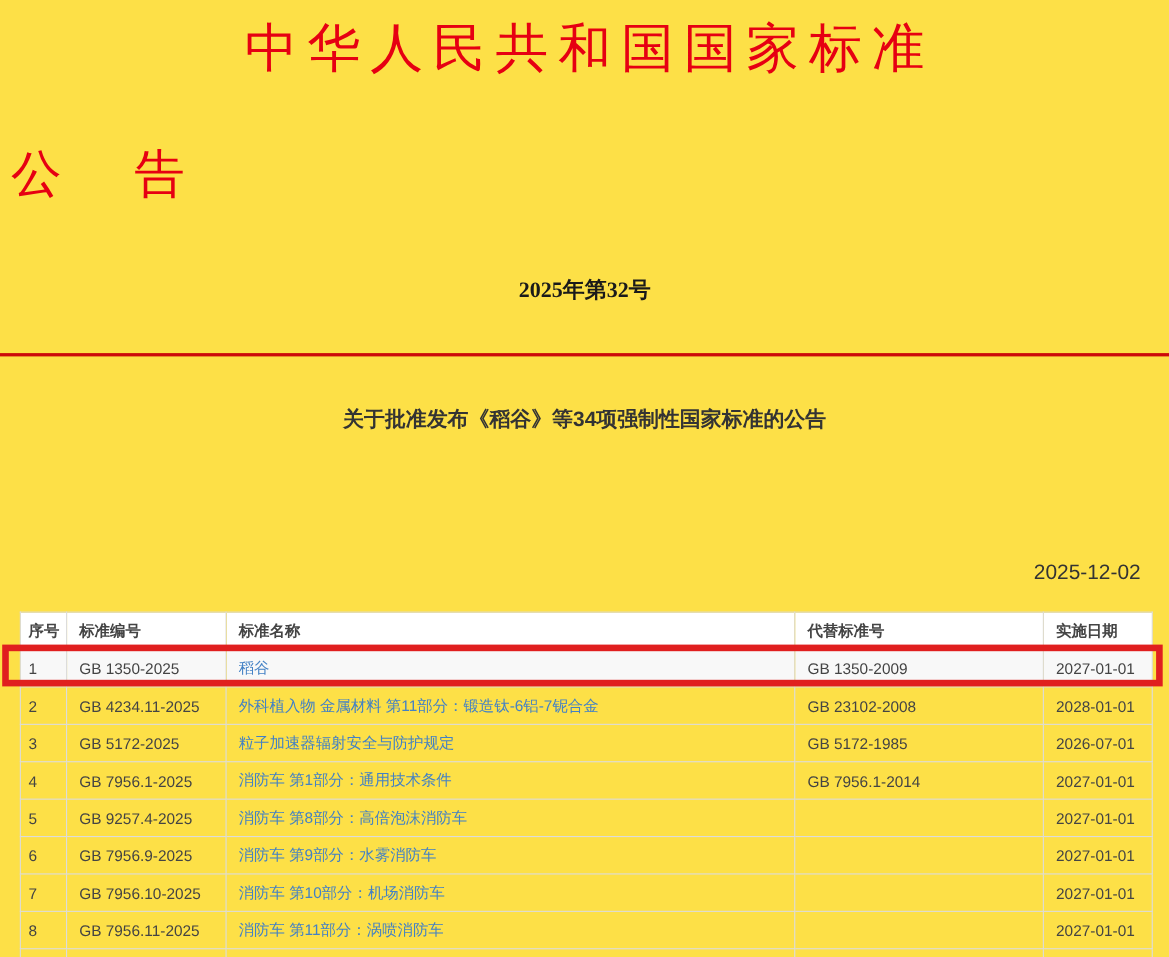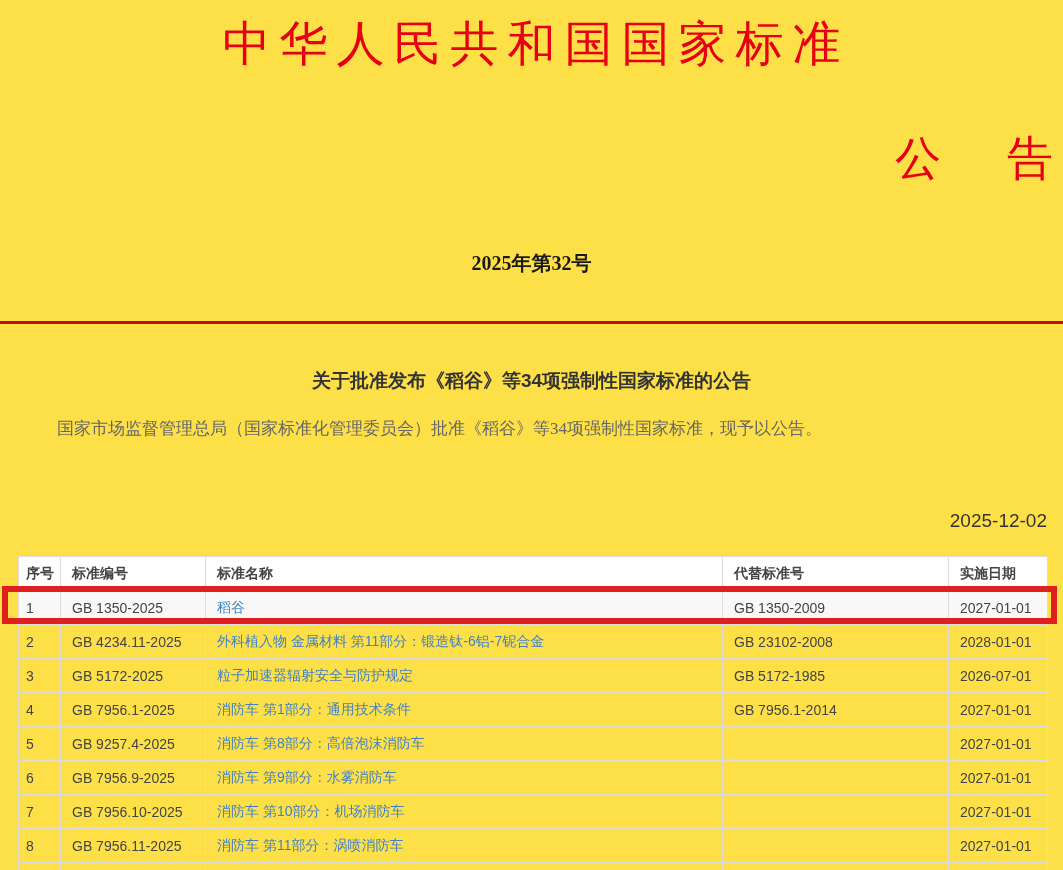--- a/index.html
+++ b/index.html
@@ -22,21 +22,21 @@
     font-size: 48px;
     font-weight: 400;
     color: #e60012;
     letter-spacing: 9px;
     text-indent: 9px;
     white-space: nowrap;
   }
   .sub-title {
     position: absolute;
     top: 128px; left: 0; right: 0;
-    text-align: right;
+    text-align: left;
     font-family: "Liberation Serif", "DejaVu Serif", serif;
     font-size: 46px;
     font-weight: 400;
     color: #e60012;
     letter-spacing: 10px;
     text-indent: 10px;
     white-space: nowrap;
   }
   .issue-number {
     position: absolute;
@@ -89,21 +89,21 @@
   .doc-signature {
     position: absolute;
     top: 462px; right: 18px;
     font-family: "Liberation Serif", "DejaVu Serif", serif;
     font-size: 17px;
     color: #666666;
     white-space: nowrap;
   }
   .doc-date {
     position: absolute;
-    top: 510px; right: 16px;
+    top: 510px; right: 26px;
     font-size: 19px;
     color: #333333;
     white-space: nowrap;
   }
 
   
   .table-wrap {
     position: absolute;
     top: 556px; left: 18px;
     width: 1029px;
@@ -155,21 +155,20 @@
 <div class="page">
 
   <div class="main-title">中华人民共和国国家标准</div>
   <div class="sub-title">公　告</div>
   <div class="issue-number">2025年第32号</div>
 
   <div class="red-divider"></div>
 
 
   <div class="doc-title">关于批准发布《稻谷》等34项强制性国家标准的公告</div>
-  <div class="doc-body">国家市场监督管理总局（国家标准化管理委员会）批准《稻谷》等34项强制性国家标准，现予以公告。</div>
   <div class="doc-date">2025-12-02</div>
 
   <div class="table-wrap">
     <table class="standards">
       <thead>
         <tr>
           <th class="c-no">序号</th>
           <th class="c-code">标准编号</th>
           <th class="c-name">标准名称</th>
           <th class="c-rep">代替标准号</th>

